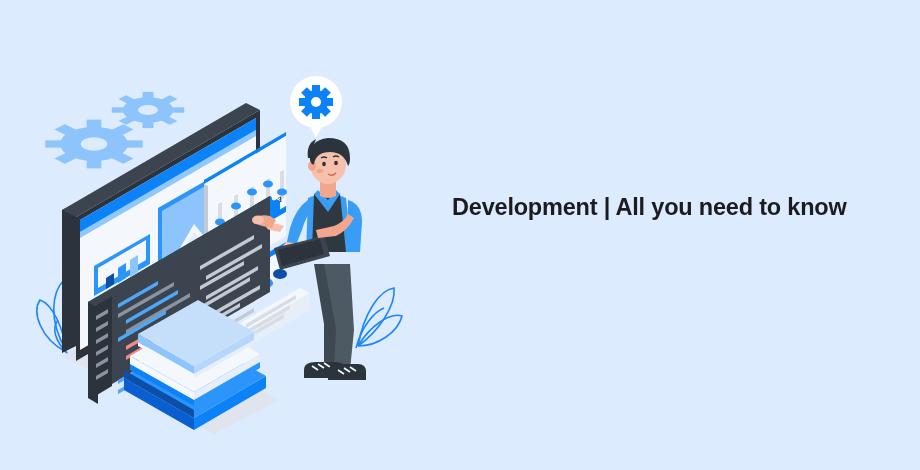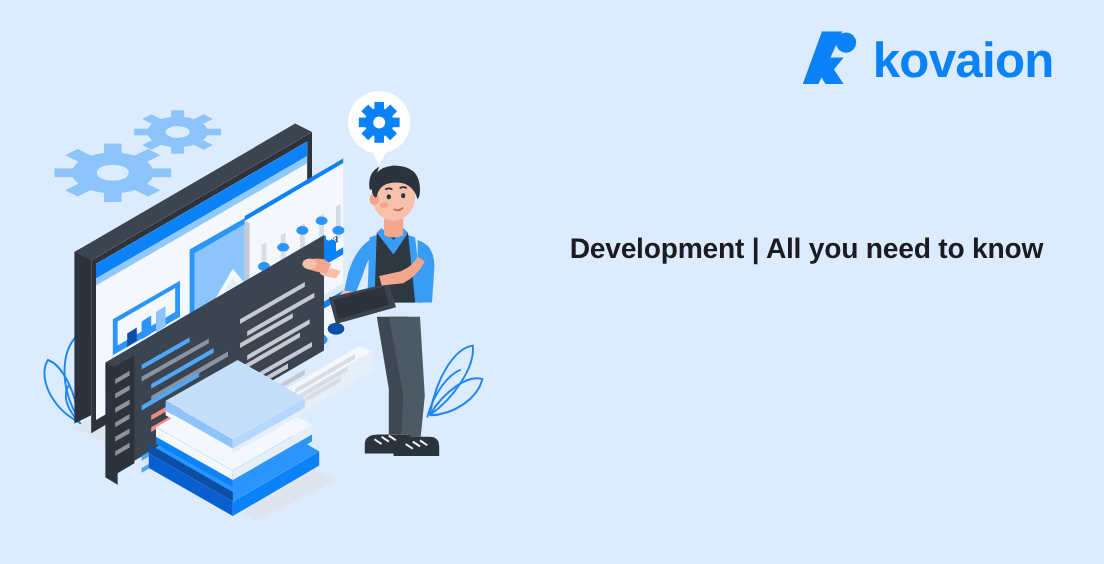--- a/index.html
+++ b/index.html
@@ -47,50 +47,37 @@
   }
   .headline-line {
     font-size: 23.5px;
     font-weight: bold;
     color: #1b1b20;
     letter-spacing: -0.2px;
     line-height: 1;
     margin-bottom: 32px;
     white-space: nowrap;
   }
-  .headline-line:last-child { margin-bottom: 4px; text-align: center; }
+  .headline-line:last-child { margin-bottom: 4px; }
 
   
   .illustration {
     position: absolute;
     left: 18px;
     top: 40px;
     width: 420px;
     height: 400px;
   }
   .illustration svg { display: block; }
 </style>
 </head>
 <body>
 
 <div id="banner">
 
-  <div class="brand">
-    <span class="brand-mark">
-      <svg width="46" height="44" viewBox="0 0 46 44">
-
-        <polygon points="16,0 33,0 13,44 0,44" fill="#0b82f7"></polygon>
-
-        <polygon points="17,22 34,22 26,32 34,44 19,44 12,33" fill="#0b82f7"></polygon>
-
-        <circle cx="36" cy="9.5" r="8.5" fill="#0b82f7"></circle>
-      </svg>
-    </span>
-    <span class="brand-word">kovaion</span>
-  </div>
 
   <div class="headline">
     <div class="headline-line">Development | All you need to know</div>
   </div>
 
   <div class="illustration">
     <svg width="420" height="400" viewBox="0 0 420 400" shape-rendering="geometricPrecision">
 
       <defs>
 

